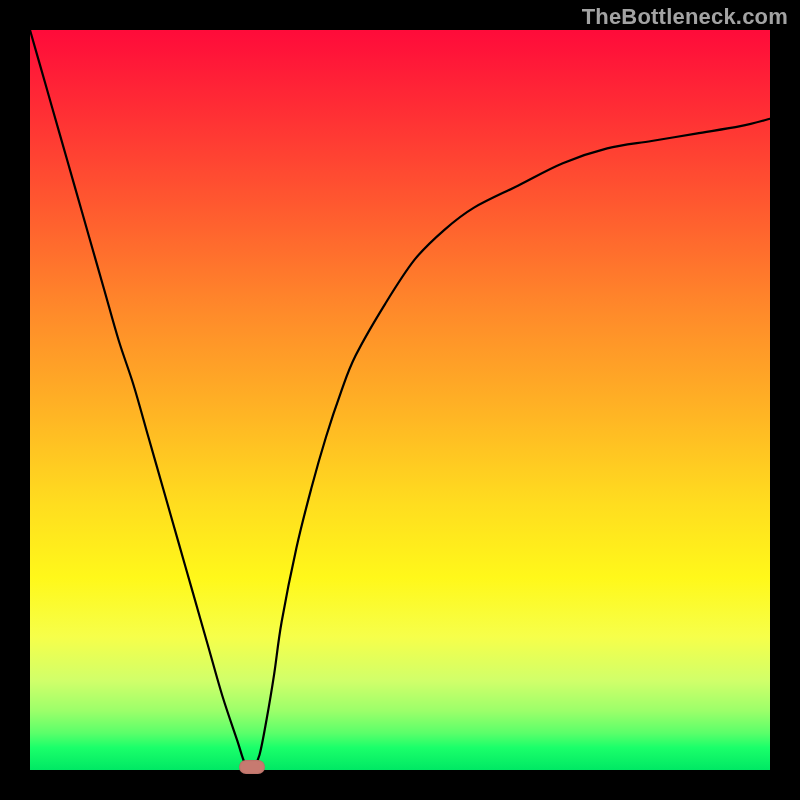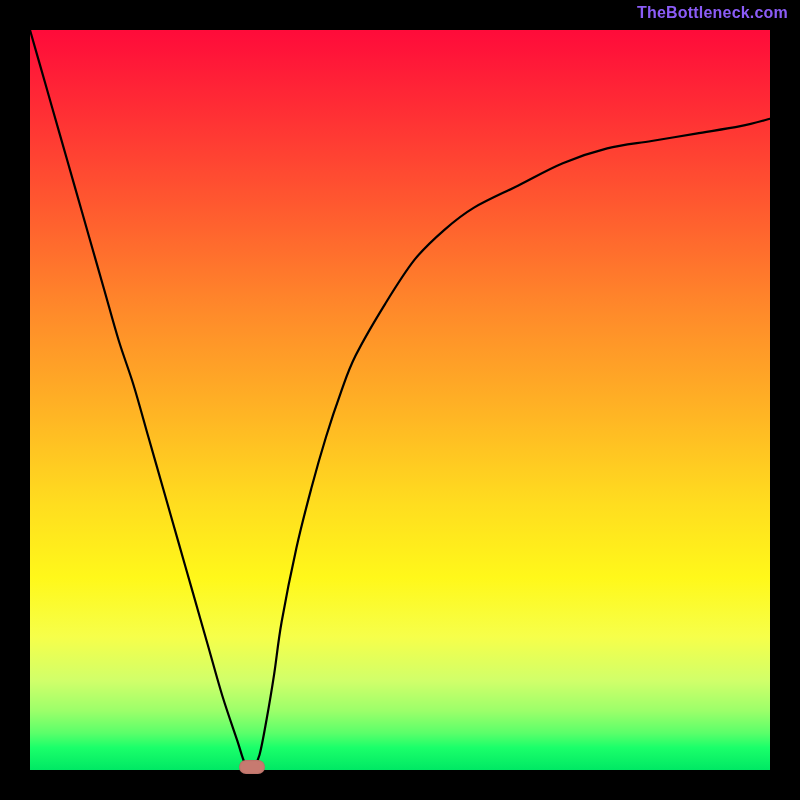--- a/index.html
+++ b/index.html
@@ -14,22 +14,22 @@
   .frame {
     position: relative;
     width: 800px;
     height: 800px;
     background: #000;
   }
   .watermark {
     position: absolute;
     top: 4px;
     right: 12px;
-    color: #8b5cf6;
-    font-size: 16px;
+    color: #a3a3a3;
+    font-size: 22px;
     font-weight: 600;
     letter-spacing: 0.2px;
     user-select: none;
     text-align: right;
   }
   .plot {
     position: absolute;
     left: 30px;
     top: 30px;
     width: 740px;

